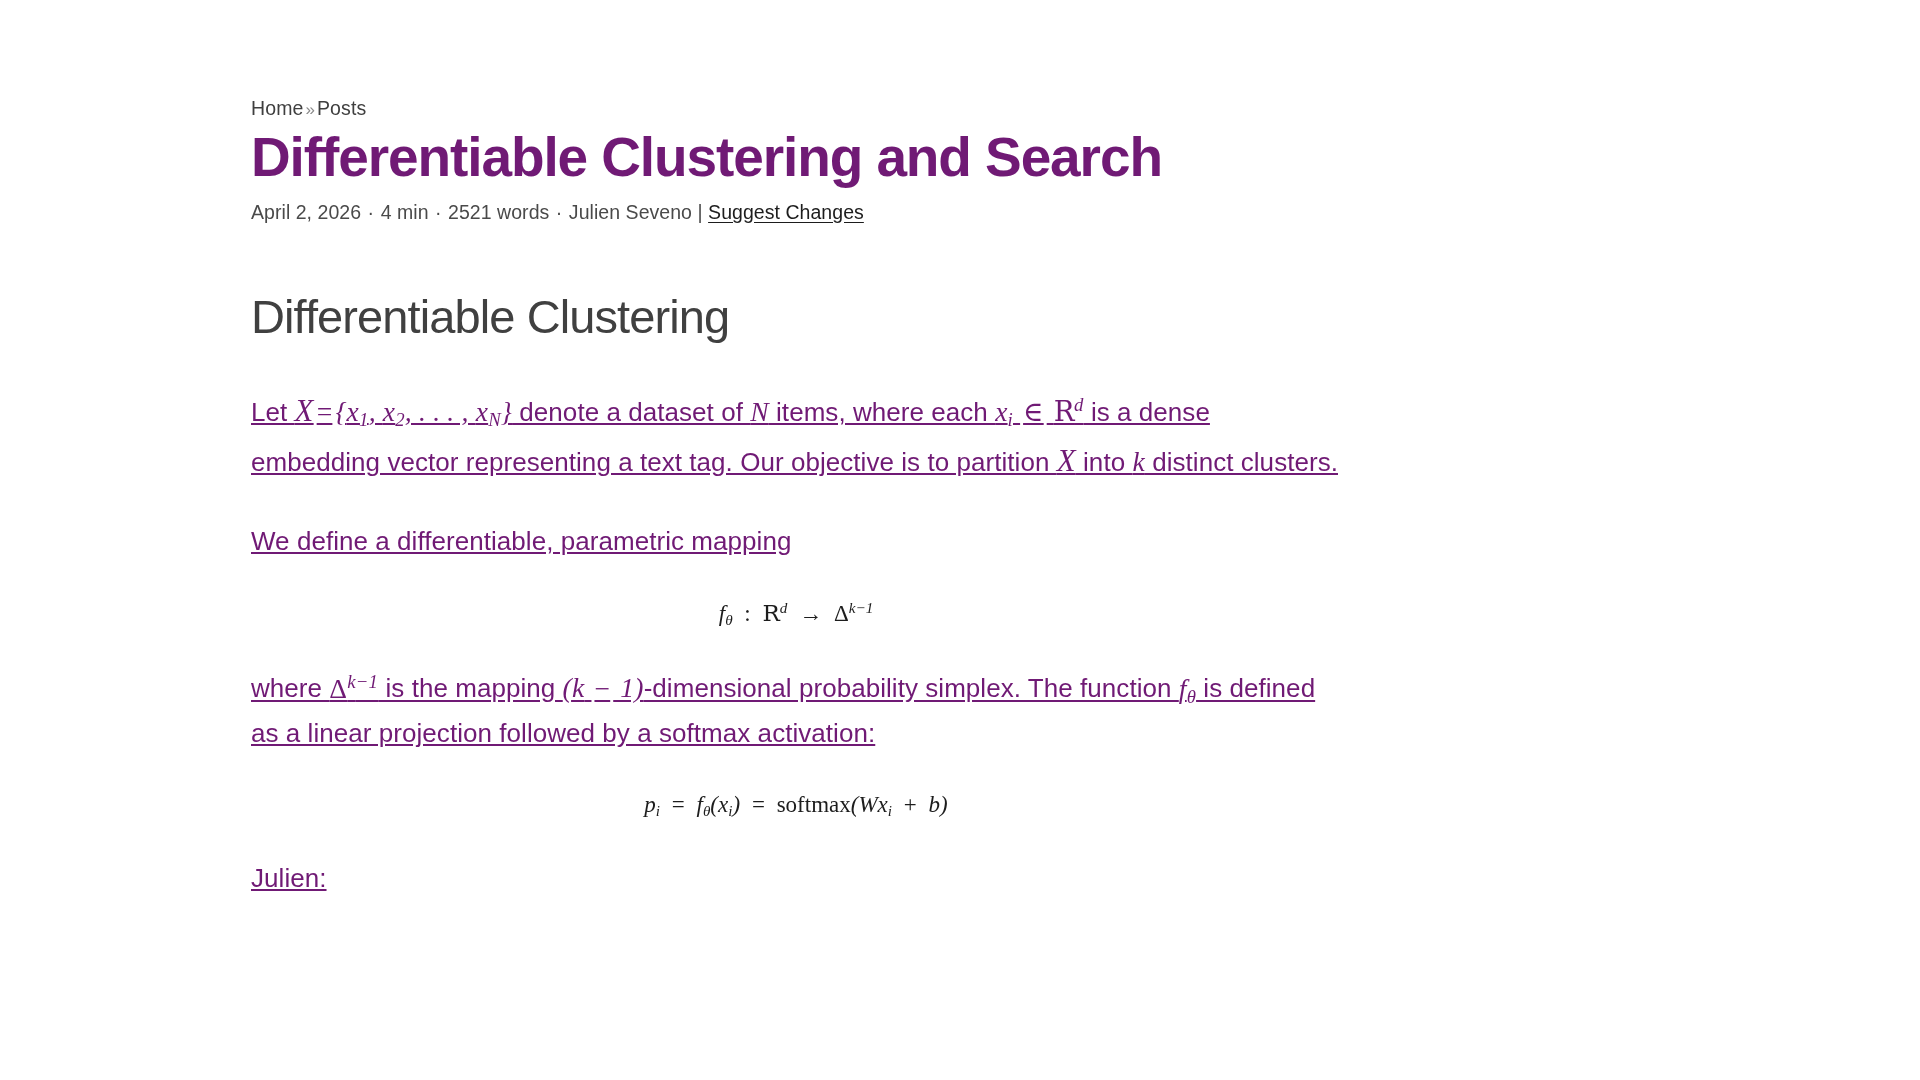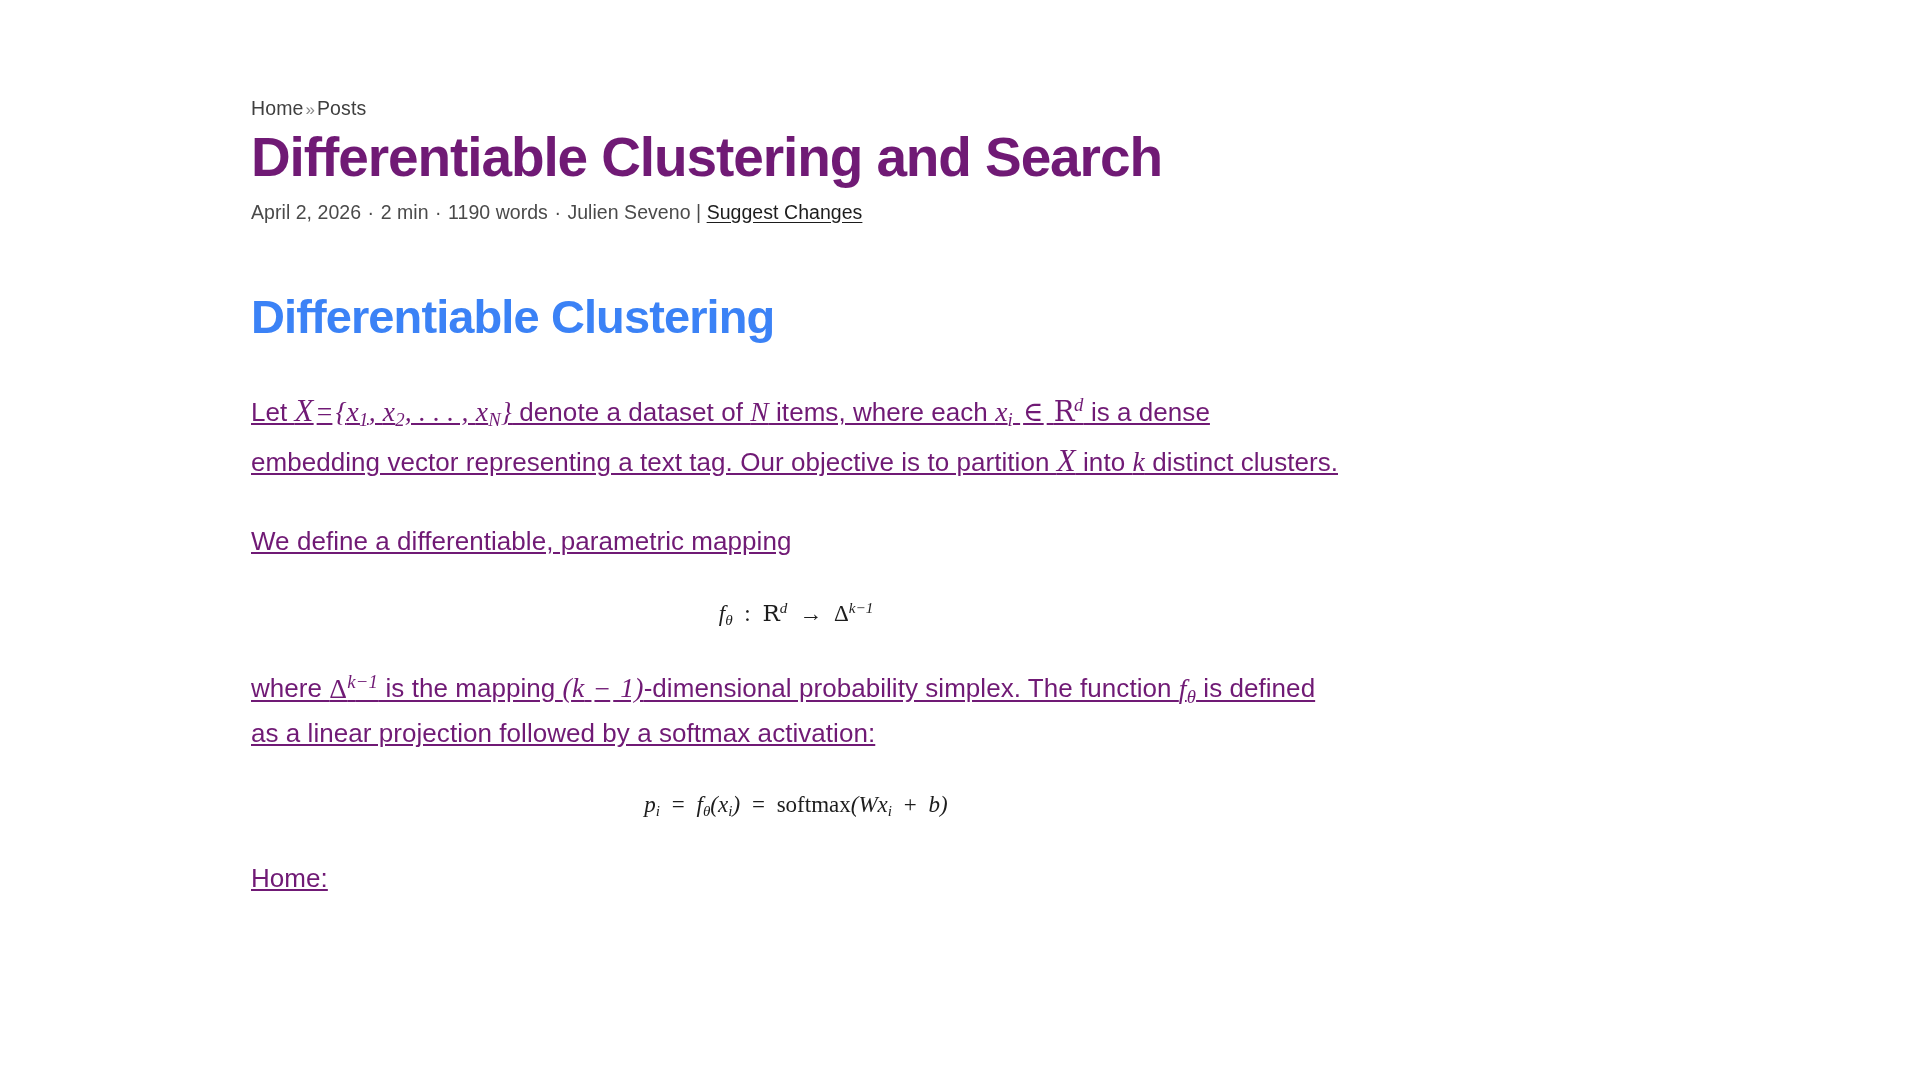--- a/index.html
+++ b/index.html
@@ -69,25 +69,25 @@
   }
   .post-meta .suggest {
     color: #1d1d1d;
     text-decoration: underline;
     text-underline-offset: 3px;
   }
 
   
   h1.section {
     font-size: 47px;
-    font-weight: 700;
+    font-weight: 400;
     letter-spacing: -0.9px;
     line-height: 1.15;
     margin: 0 0 42px 0;
-    color: #3b82f6;
+    color: #404040;
   }
   h2.subsection {
     font-size: 35px;
     font-weight: 700;
     letter-spacing: -0.5px;
     line-height: 1.2;
     margin: 0 0 38px 0;
     color: #111;
   }
 
@@ -157,38 +157,38 @@
 
     <div class="breadcrumb">
       <a href="#">Home</a><span class="sep">»</span><a href="#">Posts</a>
     </div>
 
     <h1 class="post-title">Differentiable Clustering and Search</h1>
 
     <div class="post-meta">
       <span>April 2, 2026</span>
       <span class="dot">·</span>
-      <span>2 min</span>
+      <span>4 min</span>
       <span class="dot">·</span>
-      <span>1190 words</span>
+      <span>2521 words</span>
       <span class="dot">·</span>
       <span>Julien Seveno</span>
       <span>|</span>
       <a href="#" class="suggest">Suggest Changes</a>
     </div>
 
     <h1 class="section">Differentiable Clustering</h1>
 
 
     <p class="body"><span>Let </span><span class="m"><span class="cal">X</span><span class="op">=</span>{<i>x</i><sub>1</sub>, <i>x</i><sub>2</sub>, . . . , <i>x</i><sub><i>N</i></sub>}</span><span> denote a dataset of </span><span class="m"><i>N</i></span><span> items, where each </span><span class="m"><i>x</i><sub><i>i</i></sub> <span class="op">∈</span> <span class="bb">R</span><sup><i>d</i></sup></span><span> is a dense embedding vector representing a text tag. Our objective is to partition </span><span class="m"><span class="cal">X</span></span><span> into </span><span class="m"><i>k</i></span><span> distinct clusters.</span></p>
 
     <p class="body">We define a differentiable, parametric mapping</p>
 
     <div class="math-display"><i>f</i><sub>θ</sub> <span class="op">:</span> <span class="roman" style="font-family:'DejaVu Serif',serif;">R</span><sup><i>d</i></sup> <span class="op">→</span> <span class="roman">Δ</span><sup><i>k</i>−1</sup></div>
 
     <p class="body"><span>where </span><span class="m"><span class="up">Δ</span><sup><i>k</i>−1</sup></span><span> is the mapping </span><span class="m">(<i>k</i> <span class="op">−</span> 1)</span><span>-dimensional probability simplex. The function </span><span class="m"><i>f</i><sub>θ</sub></span><span> is defined as a linear projection followed by a softmax activation:</span></p>
 
     <div class="math-display"><i>p</i><sub><i>i</i></sub> <span class="op">=</span> <i>f</i><sub>θ</sub>(<i>x</i><sub><i>i</i></sub>) <span class="op">=</span> <span class="roman">softmax</span>(<i>W</i><i>x</i><sub><i>i</i></sub> <span class="op">+</span> <i>b</i>)</div>
 
-    <p class="body">Home:</p>
+    <p class="body">Julien:</p>
 
   </div>
 </div>
 
 </body></html>

